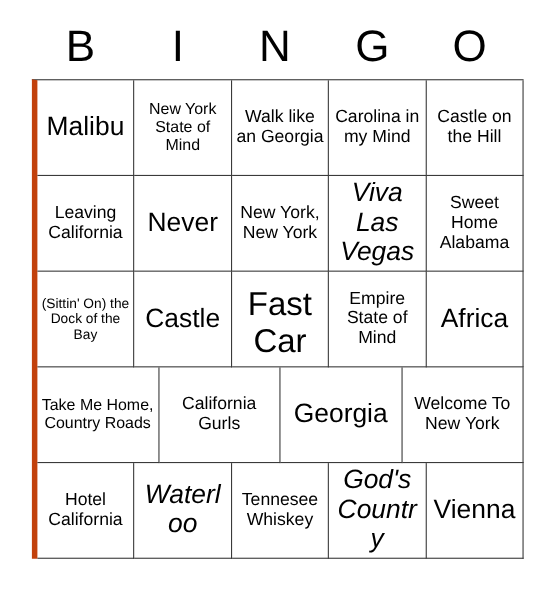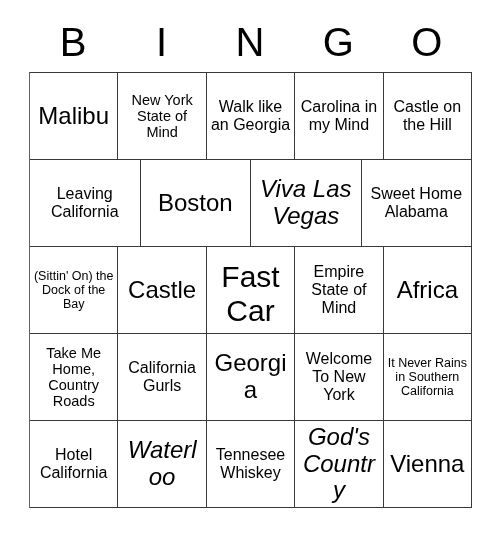--- a/index.html
+++ b/index.html
@@ -37,21 +37,21 @@
     line-height: 1;
     font-weight: 400;
     letter-spacing: 0;
     color: #000000;
   }
 
   
   .grid {
     width: 442px;
     border-top: 1px solid #3a3a3a;
-    border-left: 1px solid #c2410c;
+    border-left: 5px solid #c2410c;
     box-sizing: content-box;
   }
   .grid-row {
     display: flex;
     width: 442px;
   }
   .cell {
     flex: 1 1 0;
     width: 88px;
     height: 87px;
@@ -112,21 +112,24 @@
       <div class="cell">
           <span class="cell-text fs-md">Castle on the Hill</span>
         </div>
     </div>
 
     <div class="grid-row">
       <div class="cell">
           <span class="cell-text fs-md">Leaving California</span>
         </div>
       <div class="cell">
-          <span class="cell-text fs-xxl">Boston</span>
+          <span class="cell-text fs-xxl">Never</span>
+        </div>
+      <div class="cell">
+          <span class="cell-text fs-md">New York, New York</span>
         </div>
       <div class="cell">
           <span class="cell-text fs-lg">Viva Las Vegas</span>
         </div>
       <div class="cell">
           <span class="cell-text fs-md">Sweet Home Alabama</span>
         </div>
     </div>
 
     <div class="grid-row">
@@ -153,23 +156,20 @@
         </div>
       <div class="cell">
           <span class="cell-text fs-md">California Gurls</span>
         </div>
       <div class="cell">
           <span class="cell-text fs-xl">Georgia</span>
         </div>
       <div class="cell">
           <span class="cell-text fs-md">Welcome To New York</span>
         </div>
-      <div class="cell">
-          <span class="cell-text fs-xs">It Never Rains in Southern California</span>
-        </div>
     </div>
 
     <div class="grid-row">
       <div class="cell">
           <span class="cell-text fs-md">Hotel California</span>
         </div>
       <div class="cell">
           <span class="cell-text fs-lg">Waterloo</span>
         </div>
       <div class="cell">

